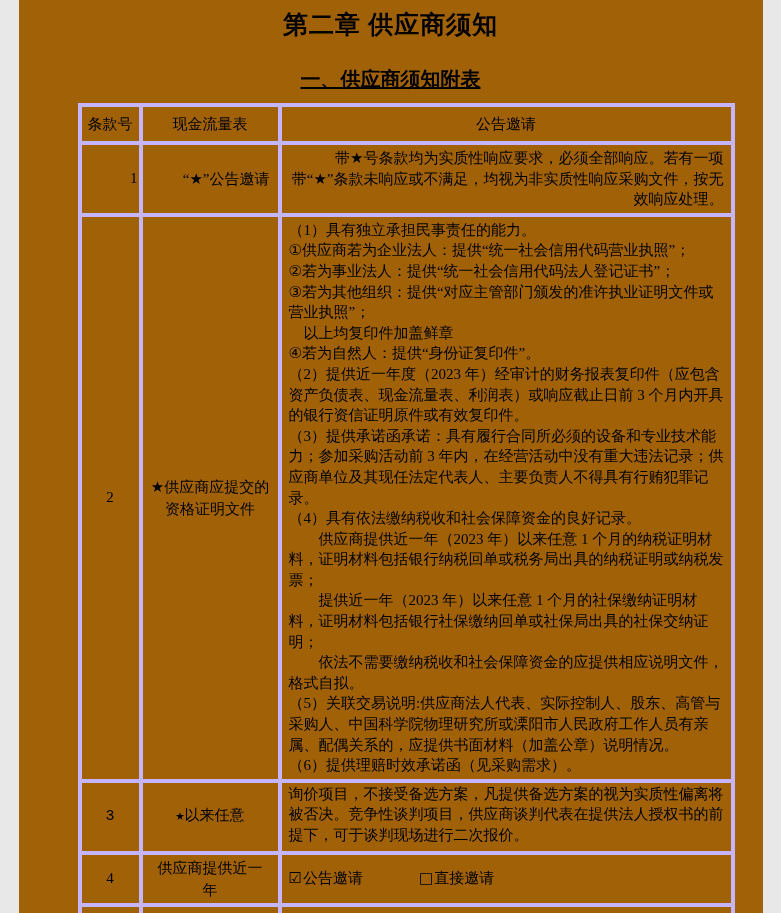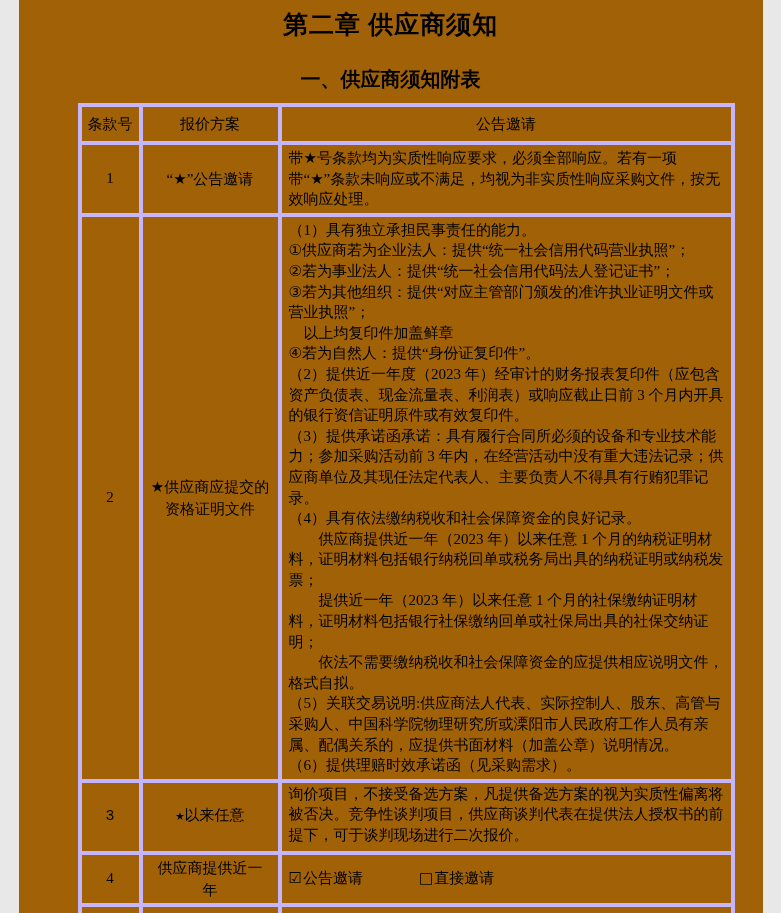--- a/index.html
+++ b/index.html
@@ -7,41 +7,41 @@
     width:744px; height:913px; margin:0 auto; background:#a16207;
     font-family:"Liberation Serif","DejaVu Serif","DejaVu Sans",serif;
     color:#000; position:relative; overflow:hidden; box-sizing:border-box;
   }
   .doc-title {
     margin:0; padding-top:8px; text-align:center;
     font-size:25px; font-weight:bold; letter-spacing:1px;
   }
   .section-title {
     margin:0; padding-top:25px; text-align:center;
-    font-size:20px; font-weight:bold;
+    font-size:20px; font-weight:bold;text-decoration:underline;
   }
   table.notice {
     border-collapse:collapse; table-layout:fixed;
     width:657px; margin:10px 0 0 59px;
     border:3px solid #000;
   }
   table.notice th, table.notice td { border:4px solid #c4b5fd; }
   th.h { font-weight:normal; font-size:15px; text-align:center; height:32px; }
   td.c-no   { text-align:center; vertical-align:middle; font-size:15px; }
   td.c-name { text-align:center; vertical-align:middle; font-size:15px; line-height:22px; padding:2px 8px; }
   td.c-desc { vertical-align:middle; font-size:15px; line-height:20.6px; padding:3px 7px; }
   .para { margin:0; }
   .ind-1 { padding-left:15px; }
   .ind-2 { text-indent:2em; }
   .cbrow { display:flex; align-items:center; }
   .cb { display:inline-flex; align-items:center; margin-right:56px; }
   .cb:last-child { margin-right:0; }
   .cbsym { font-family:"DejaVu Sans","Liberation Sans",sans-serif; font-size:15px; margin-right:1px; }
   
-  tbody tr:nth-child(1) > td { height:52px; }
+  tbody tr:nth-child(1) > td { height:52px;text-align:right; }
   tbody tr:nth-child(2) > td { height:495px; }
   tbody tr:nth-child(3) > td { height:60px;font-family:Liberation Mono, monospace; }
   tbody tr:nth-child(4) > td { height:35px; }
   tbody tr:nth-child(5) > td { height:44px; }
   tbody tr:nth-child(6) > td { height:38px; }
   tbody tr:nth-child(7) > td { height:29px; }
 </style>
 </head>
 <body>
 
@@ -51,21 +51,21 @@
 
   <table class="notice">
     <colgroup>
       <col style="width:61px">
       <col style="width:139px">
       <col>
     </colgroup>
     <thead>
       <tr>
         <th class="h">条款号</th>
-        <th class="h">报价方案</th>
+        <th class="h">现金流量表</th>
         <th class="h">公告邀请</th>
       </tr>
     </thead>
     <tbody>
         <tr>
           <td class="c-no">1</td>
           <td class="c-name">“★”公告邀请</td>
           <td class="c-desc">
             <div class="para ind-0">带★号条款均为实质性响应要求，必须全部响应。若有一项带“★”条款未响应或不满足，均视为非实质性响应采购文件，按无效响应处理。</div>
           </td>

